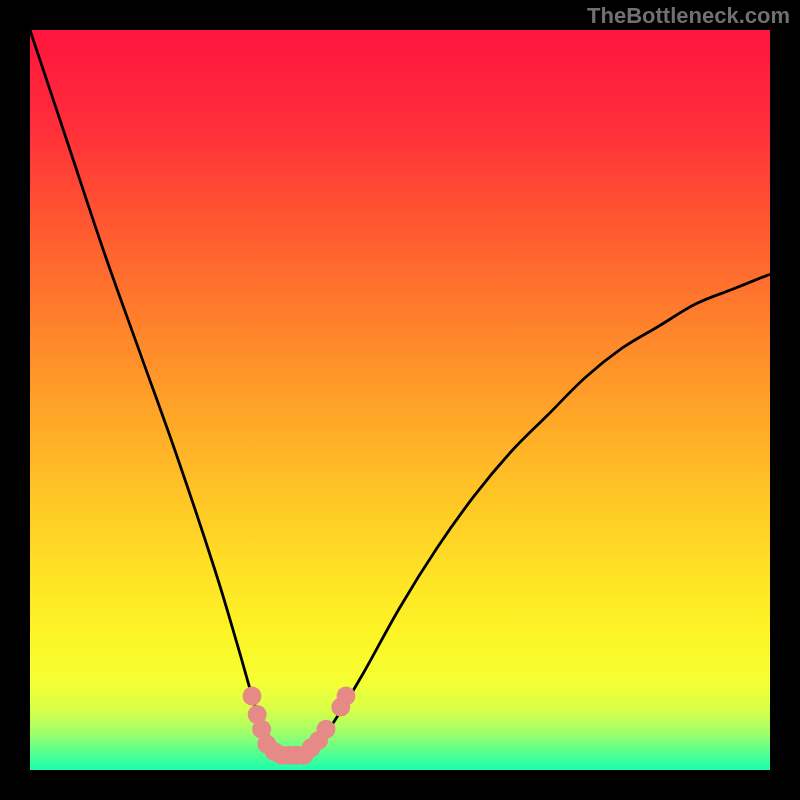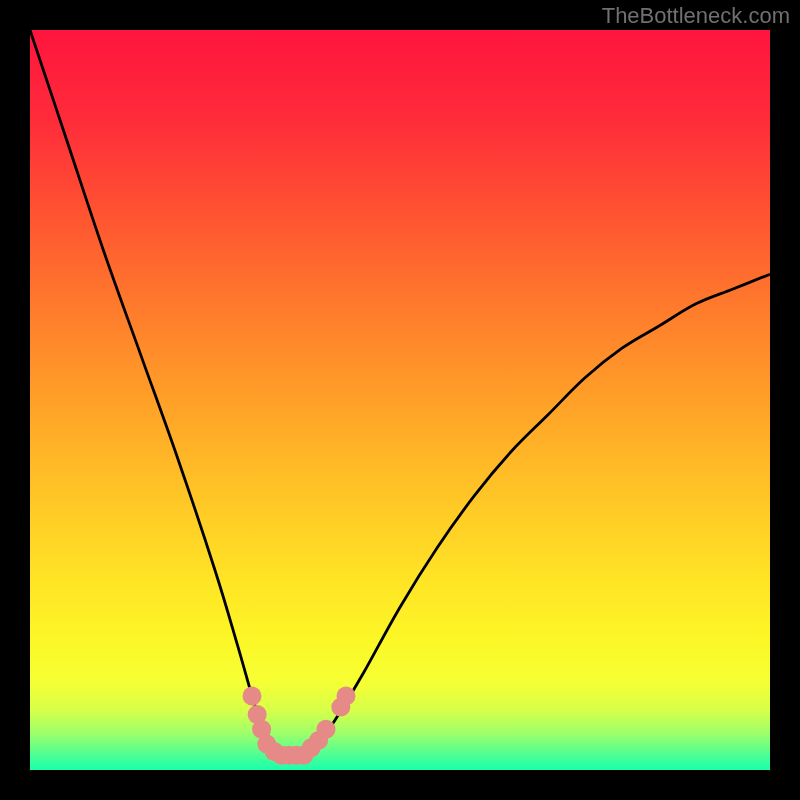--- a/index.html
+++ b/index.html
@@ -19,21 +19,21 @@
     height: 800px;
     background: #000;
   }
   .watermark {
     position: absolute;
     top: 3px;
     right: 10px;
     color: #707070;
     font-size: 22px;
     letter-spacing: 0px;
-    font-weight: 400;
+    font-weight: 700;
     z-index: 10;
   }
   .plot {
     position: absolute;
     left: 30px;
     top: 30px;
     width: 740px;
     height: 740px;
     overflow: hidden;
   }

